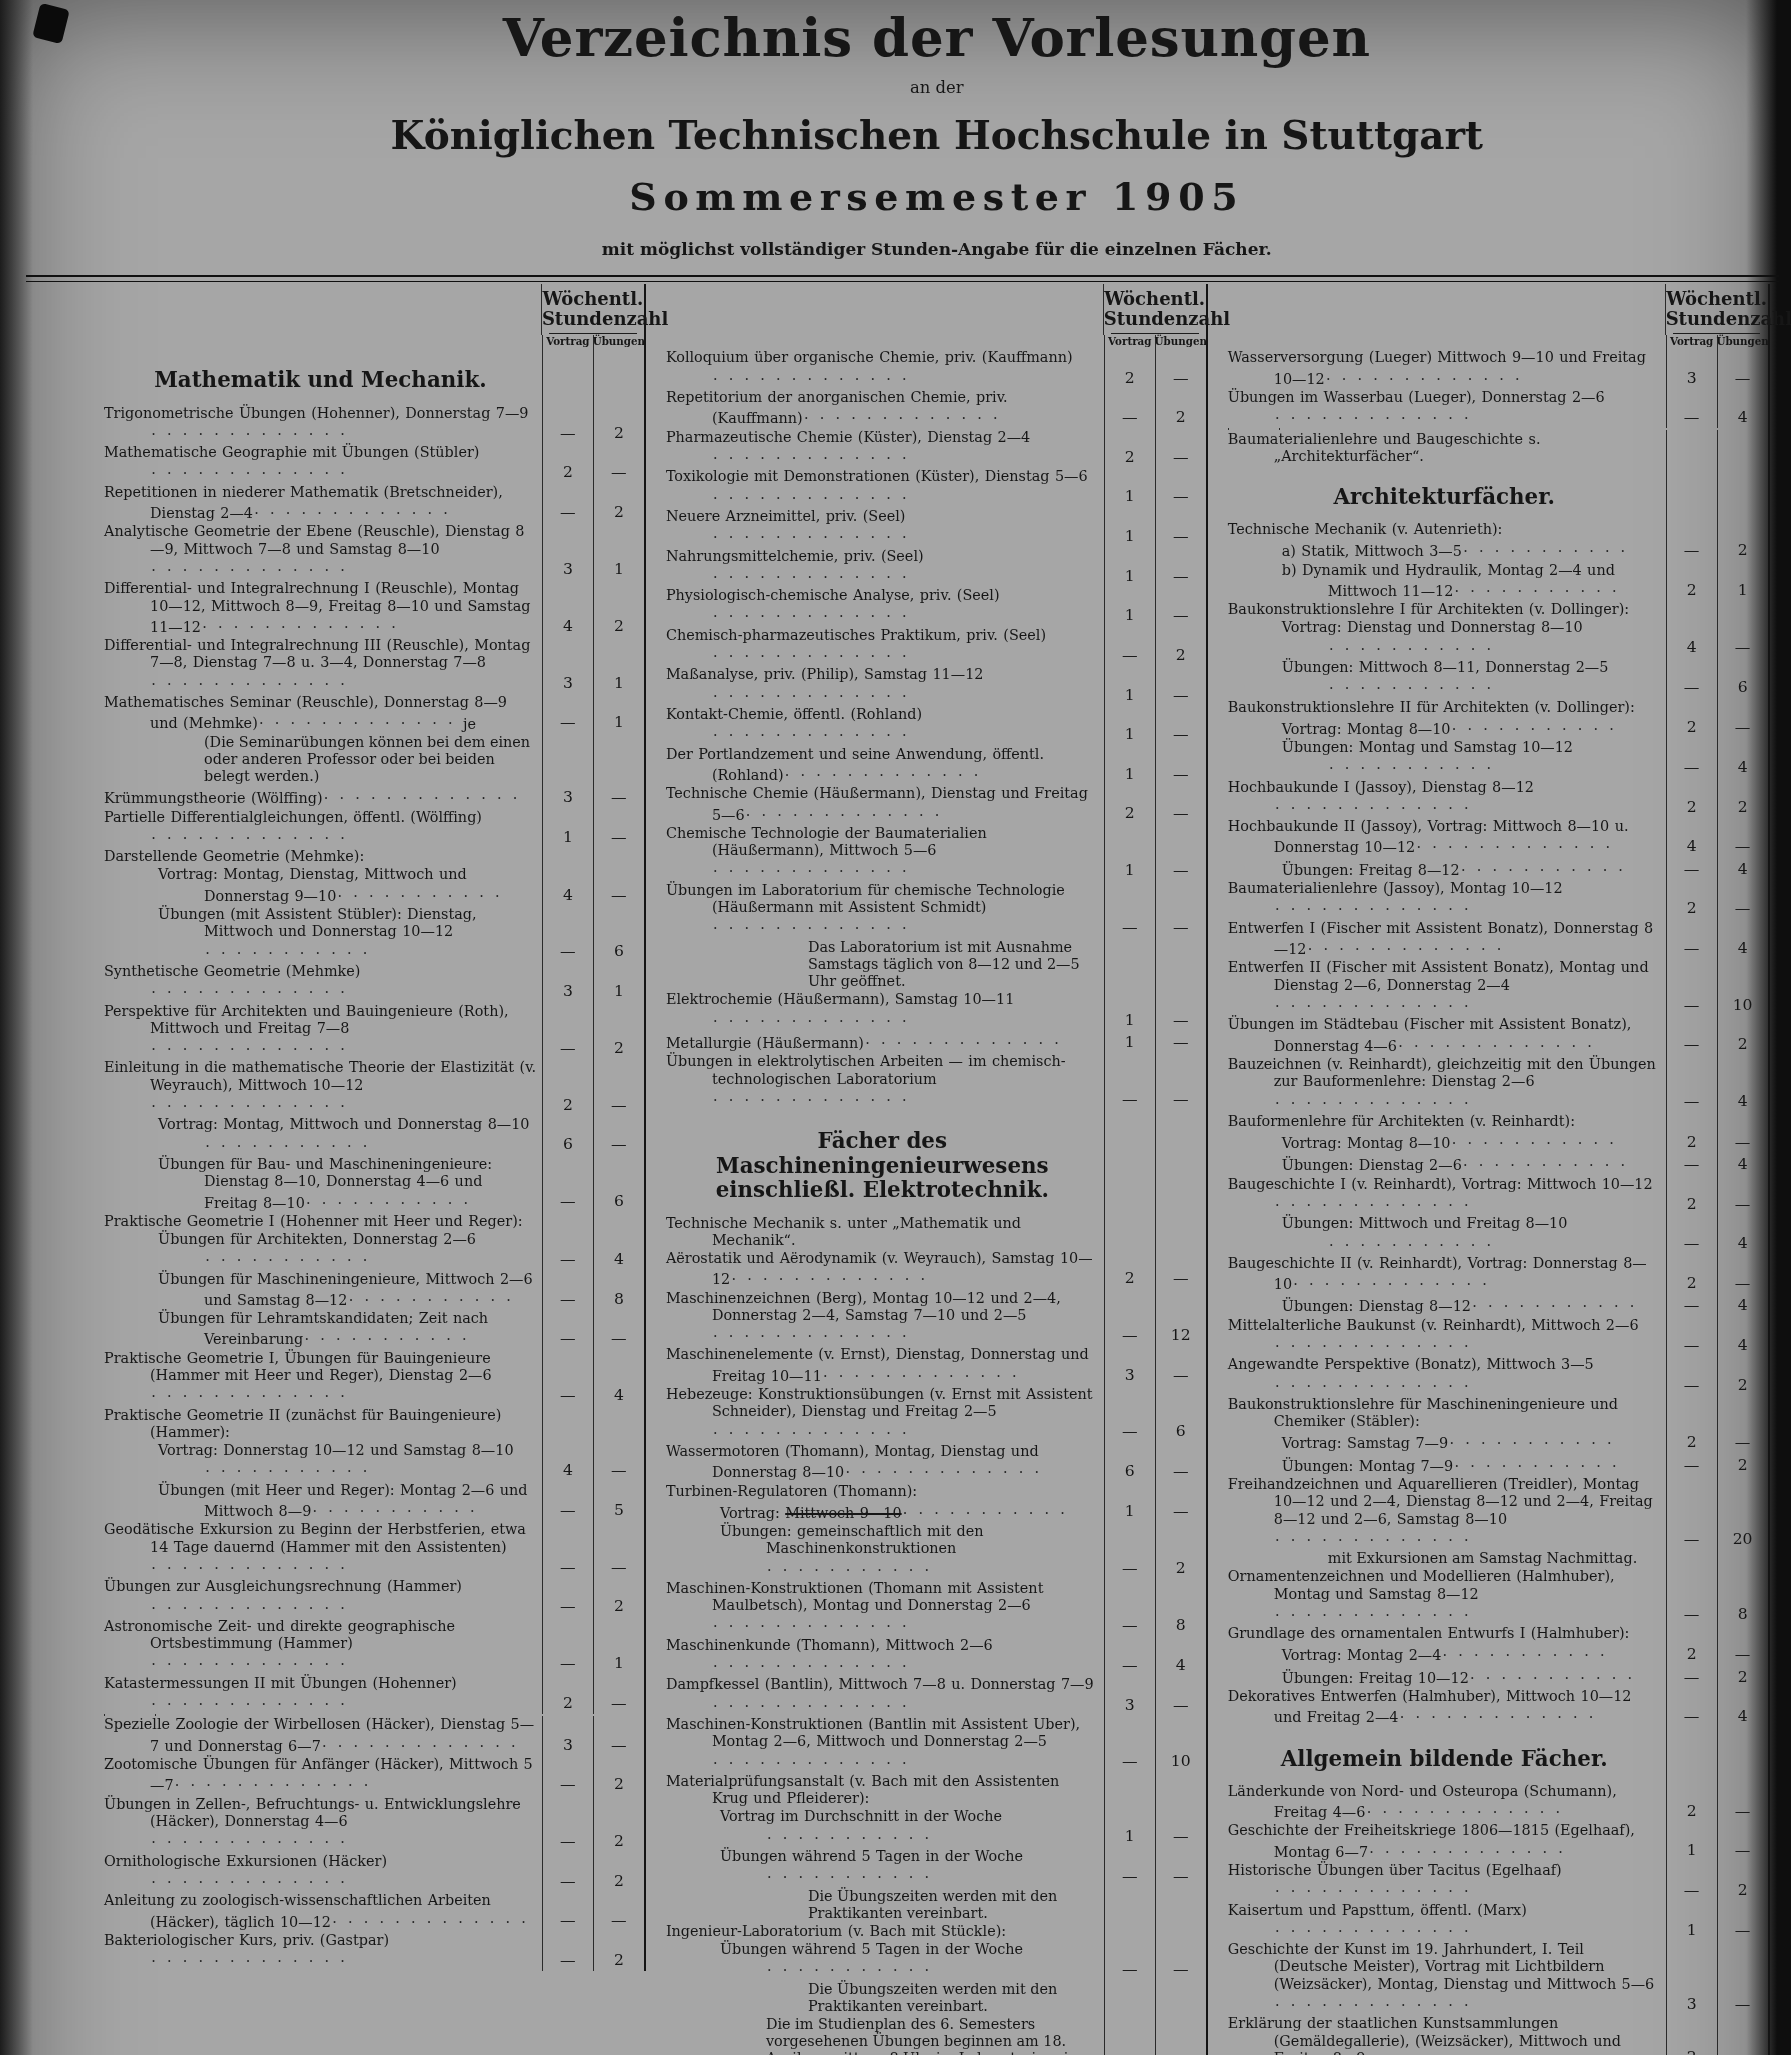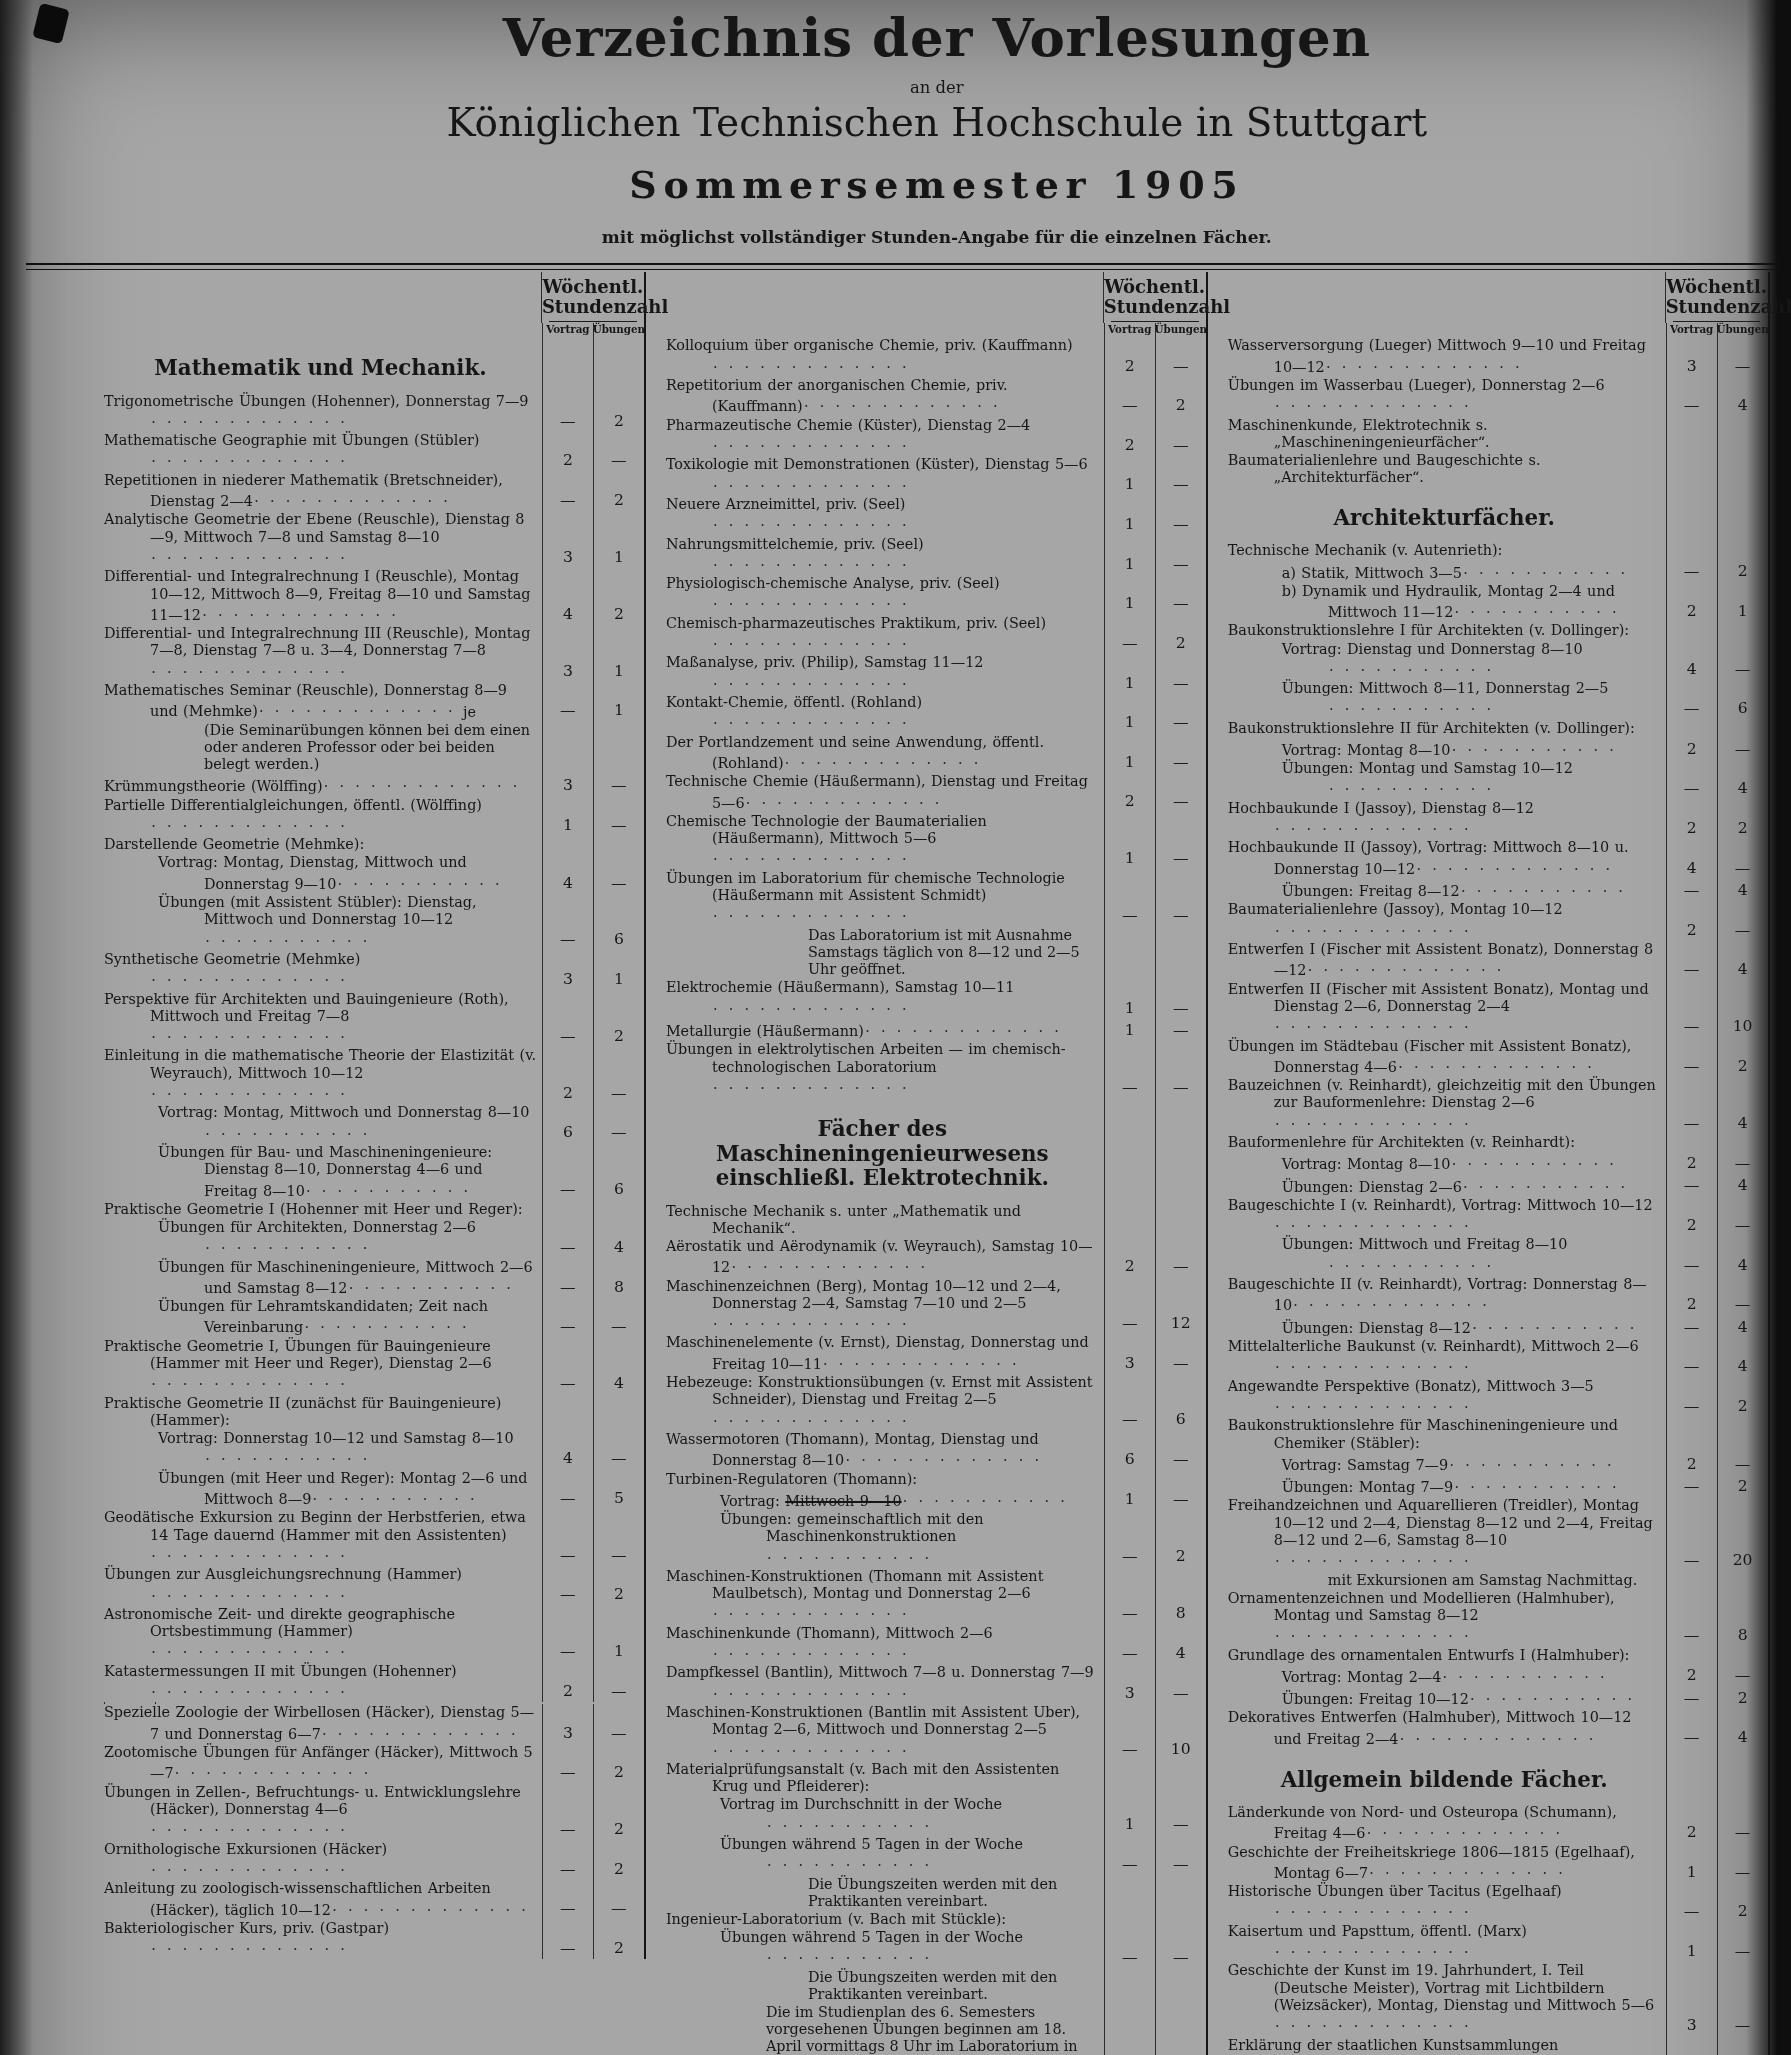--- a/index.html
+++ b/index.html
@@ -7,21 +7,21 @@
         box-shadow:inset 0 0 132px rgba(0,0,0,.55);
         font-family:"DejaVu Serif", serif;color:#161616;}
   .edgeL{position:absolute;left:0;top:0;bottom:0;width:33px;background:linear-gradient(90deg,#1c1c1c,rgba(28,28,28,0));z-index:0;}
   .edgeR{position:absolute;right:0;top:0;bottom:0;width:45px;background:linear-gradient(270deg,#0e0e0e 0 14px,rgba(14,14,14,0));z-index:0;}
   .blob{position:absolute;left:36px;top:5.8px;width:30px;height:35px;background:#0b0b0b;border-radius:5px;transform:rotate(14deg);z-index:0;}
   .content{position:relative;z-index:1;padding:0 21.4px 0 104px;}
   
   .mast{text-align:center;padding-top:11px;}
   .t1{font-size:53px;font-weight:bold;letter-spacing:0.8px;line-height:1;}
   .t2{font-size:16.4px;margin-top:14px;}
-  .t3{font-size:39px;font-weight:normal;margin-top:6px;line-height:1.05;}
+  .t3{font-size:39px;font-weight:bold;margin-top:18px;line-height:1.05;}
   .t4{font-size:15.6px;margin-top:14px;}
   .t5{font-size:38px;font-weight:bold;letter-spacing:6.6px;margin-top:18px;}
   .t6{font-size:17px;font-weight:bold;margin-top:20px;}
   
   .toprule{margin:16.4px -9px 2.5px -78px;height:3.3px;border-top:2.9px solid #101010;border-bottom:1.2px solid #101010;}
   
   .cols{display:flex;gap:20px;align-items:flex-start;}
   .colblock{flex:1 1 0;min-width:0;border-right:2.9px solid #141414;display:flex;flex-direction:column;}
   .row{display:flex;align-items:stretch;}
   .ct{flex:1 1 0;min-width:0;padding:0.4px 5px 0.4px 0;font-size:14.4px;line-height:1.2;}
@@ -659,23 +659,20 @@
             <div class="cu">—</div>
           </div>
           <div class="row">
             <div class="ct">
               <div class="item ind0">Übungen im Wasserbau (Lueger), Donnerstag 2—6<span class="leader"> . . . . . . . . . . . . . . . . . . . . . . . . . . . . . . . . . . . . . . . .</span></div>
             </div>
             <div class="cv">—</div>
             <div class="cu">4</div>
           </div>
           <div class="row">
-            <div class="ct">
-              <div class="item ind0">Maschinenkunde, Elektrotechnik s. „Maschineningenieurfächer“.</div>
-            </div>
             <div class="cv"></div>
             <div class="cu"></div>
           </div>
           <div class="row">
             <div class="ct">
               <div class="item ind0">Baumaterialienlehre und Baugeschichte s. „Architekturfächer“.</div>
             </div>
             <div class="cv"></div>
             <div class="cu"></div>
           </div>

